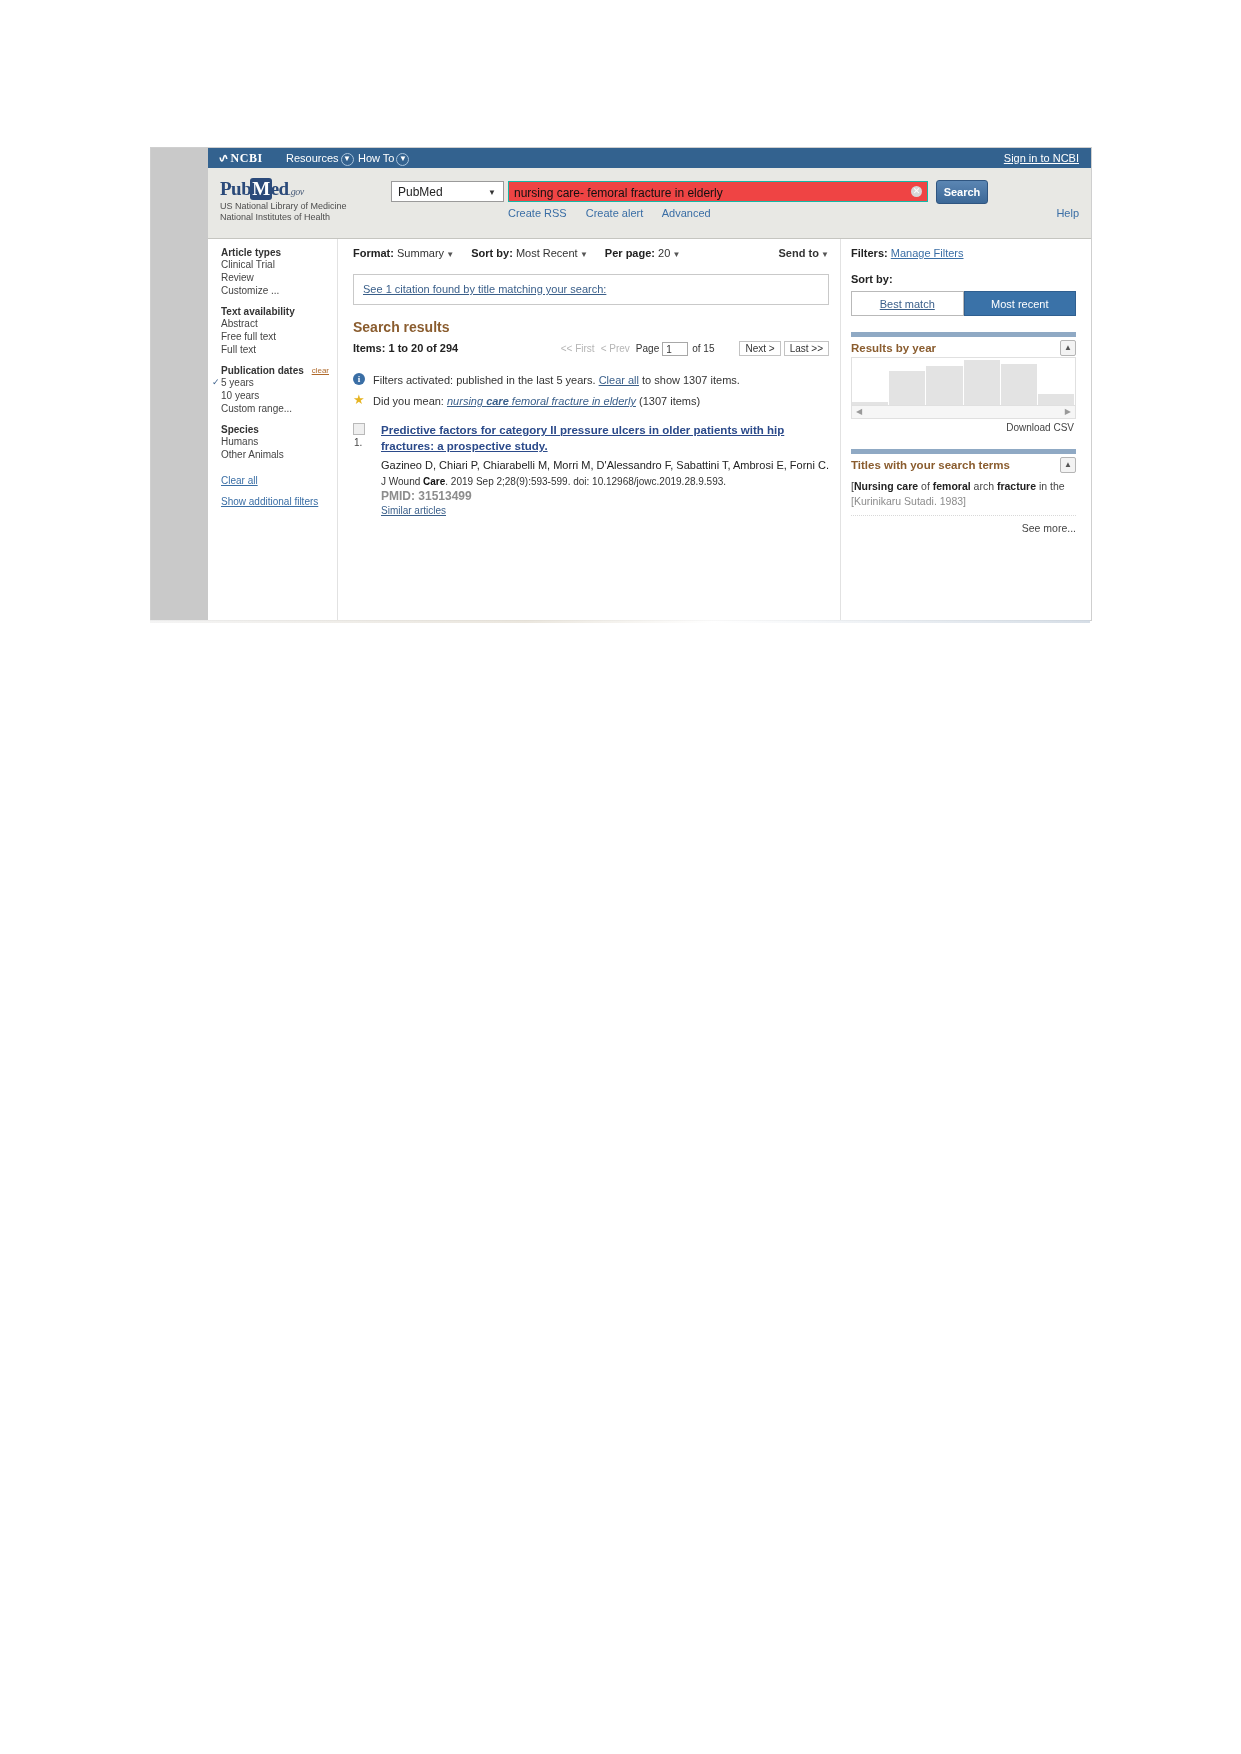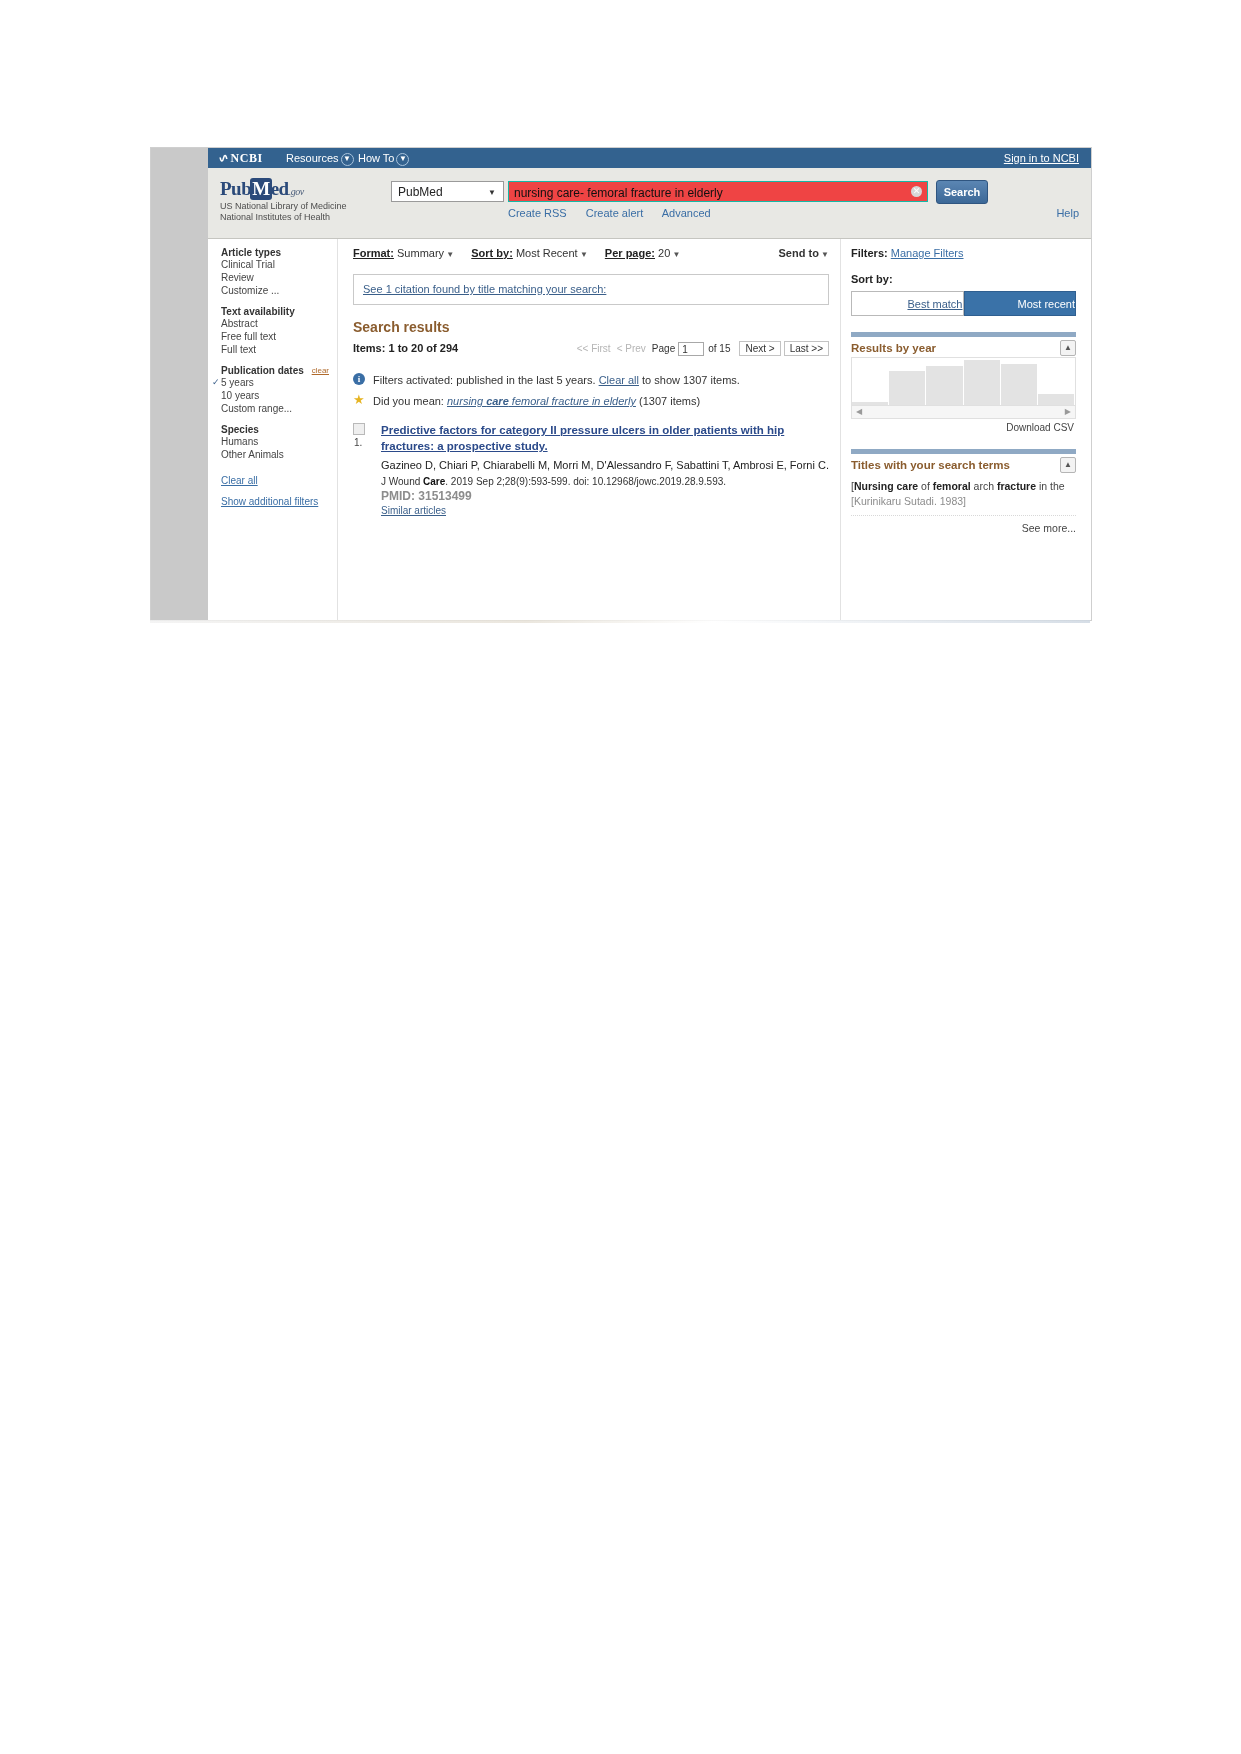--- a/index.html
+++ b/index.html
@@ -221,21 +221,21 @@
   }
   .facet-links { margin-top: 14px; }
   .facet-links a { display:block; color: #3a6ea5; text-decoration: underline; font-size: 10px; margin-bottom: 10px; }
 
   .col-mid {
     position: absolute; left: 131px; top: 0; width: 500px; height: 381px;
     padding: 8px 10px 0 14px;
     box-sizing: border-box;
   }
   .toolbar { font-size: 11px; color: #333; position: relative; height: 18px; }
-  .toolbar b { color: #222; text-decoration: underline; }
+  .toolbar b { color: #222; }
   .toolbar .tb-item { margin-right: 14px; }
   .toolbar .caret { color: #555; font-size: 8px; }
   .toolbar .sendto { position: absolute; right: 0; top: 0; font-weight: bold; }
 
   .title-match {
     margin-top: 9px;
     border: 1px solid #c9c9c9;
     background: #ffffff;
     padding: 7px 9px;
     font-size: 11px;
@@ -255,21 +255,21 @@
   .items-count { font-size: 11px; font-weight: bold; color: #222; }
   .pager { position: absolute; right: 0; top: -1px; font-size: 10px; color: #333; }
   .pager .dim { color: #b5b5b5; margin-right: 6px; }
   .pager .pg-label { margin-right: 3px; }
   .pager .pg-input {
     display: inline-block; width: 26px; height: 14px;
     border: 1px solid #a8a8a8; background: #fff;
     vertical-align: middle; font-size: 10px; line-height: 14px;
     padding-left: 3px; box-sizing: border-box;
   }
-  .pager .of { margin: 0 6px 0 4px; }
+  .pager .of { margin: 0 22px 0 4px; }
   .pager .btn {
     display: inline-block; border: 1px solid #c3c3c3;
     padding: 1px 5px; margin-left: 3px; color: #333; background:#fff;
   }
 
   .notices { margin-top: 13px; font-size: 11px; color: #333; }
   .notice { position: relative; padding-left: 20px; margin-bottom: 7px; line-height: 14px; }
   .ico-info {
     position: absolute; left: 0; top: 0;
     width: 12px; height: 12px; border-radius: 50%;
@@ -300,21 +300,21 @@
     position: absolute; left: 632px; top: 0; width: 251px; height: 381px;
     padding: 8px 12px 0 10px;
     box-sizing: border-box;
     border-left: 1px solid #e2e2e2;
   }
   .filters-line { font-size: 11px; color: #222; font-weight: bold; }
   .filters-line a { color: #3a6ea5; text-decoration: underline; font-weight: normal; }
   .sortby-label { margin-top: 14px; font-size: 11px; font-weight: bold; color: #222; }
   .sort-toggle { margin-top: 6px; display: flex; width: 225px; height: 25px; }
   .sort-opt {
-    flex: 1; text-align: right; line-height: 25px;
+    flex: 1; text-align: center; line-height: 25px;
     font-size: 11px; border: 1px solid #b9b9b9;
     background: #ffffff; color: #3a5f8a; text-decoration: underline;
     box-sizing: border-box;
   }
   .sort-opt.active {
     background: #3a72a8; color: #ffffff; text-decoration: none;
     border-color: #2f5f90;
   }
   .panel { margin-top: 16px; width: 225px; }
   .panel-bar { height: 5px; background: #8fa9c4; }

